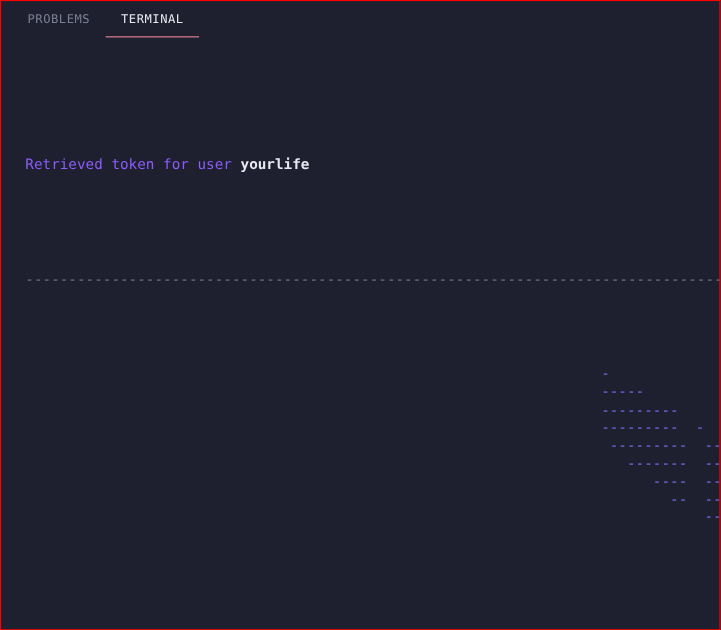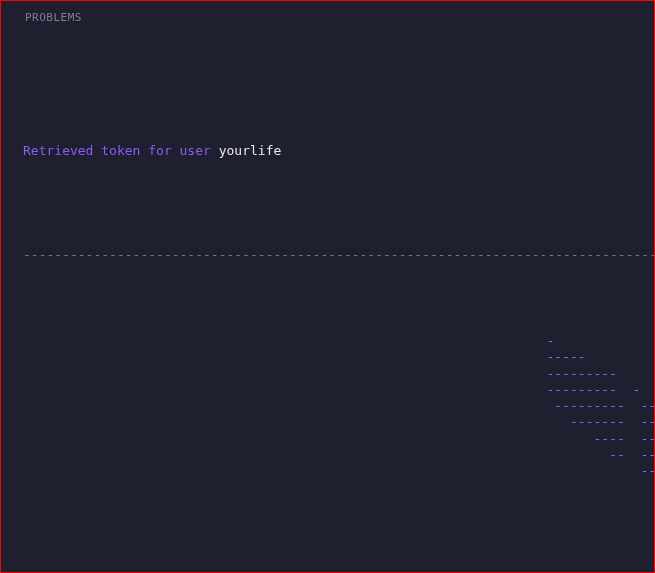--- a/index.html
+++ b/index.html
@@ -36,32 +36,33 @@
     border-bottom: 1px solid #ed8796;
   }
   .term {
     padding: 18px 22px 0 22px;
     line-height: 1.35;
     white-space: pre;
     font-size: 13px;
   }
   .line { min-height: 17px; }
   .dim  { color: #8b5cf6; }
-  .bold { font-weight: normal; color: #e8e8ee; }
+  .bold { font-weight: bold; color: #e8e8ee; }
   .sep  { color: #74778a; letter-spacing:0; }
   .art  { color:#7a6ff0; line-height:1.25; font-size:13px; white-space:pre; }
   .flexrow { display:flex; }
   .leftcol { flex:0 0 320px; }
   .rightcol{ flex:1; }
 </style>
 </head>
 <body>
 
 <div class="tabs">
   <div class="tab">PROBLEMS</div>
+  <div class="tab active">TERMINAL</div>
 </div>
 
 <div class="term">
 <div class="line"></div>
 <div class="line"></div>
 <div class="line"><span class="dim">Retrieved token for user </span><span class="bold">yourlife</span></div>
 <div class="line"></div>
 <div class="line"></div>
 <div class="line sep">---------------------------------------------------------------------------------</div>
 <div class="line"></div>

